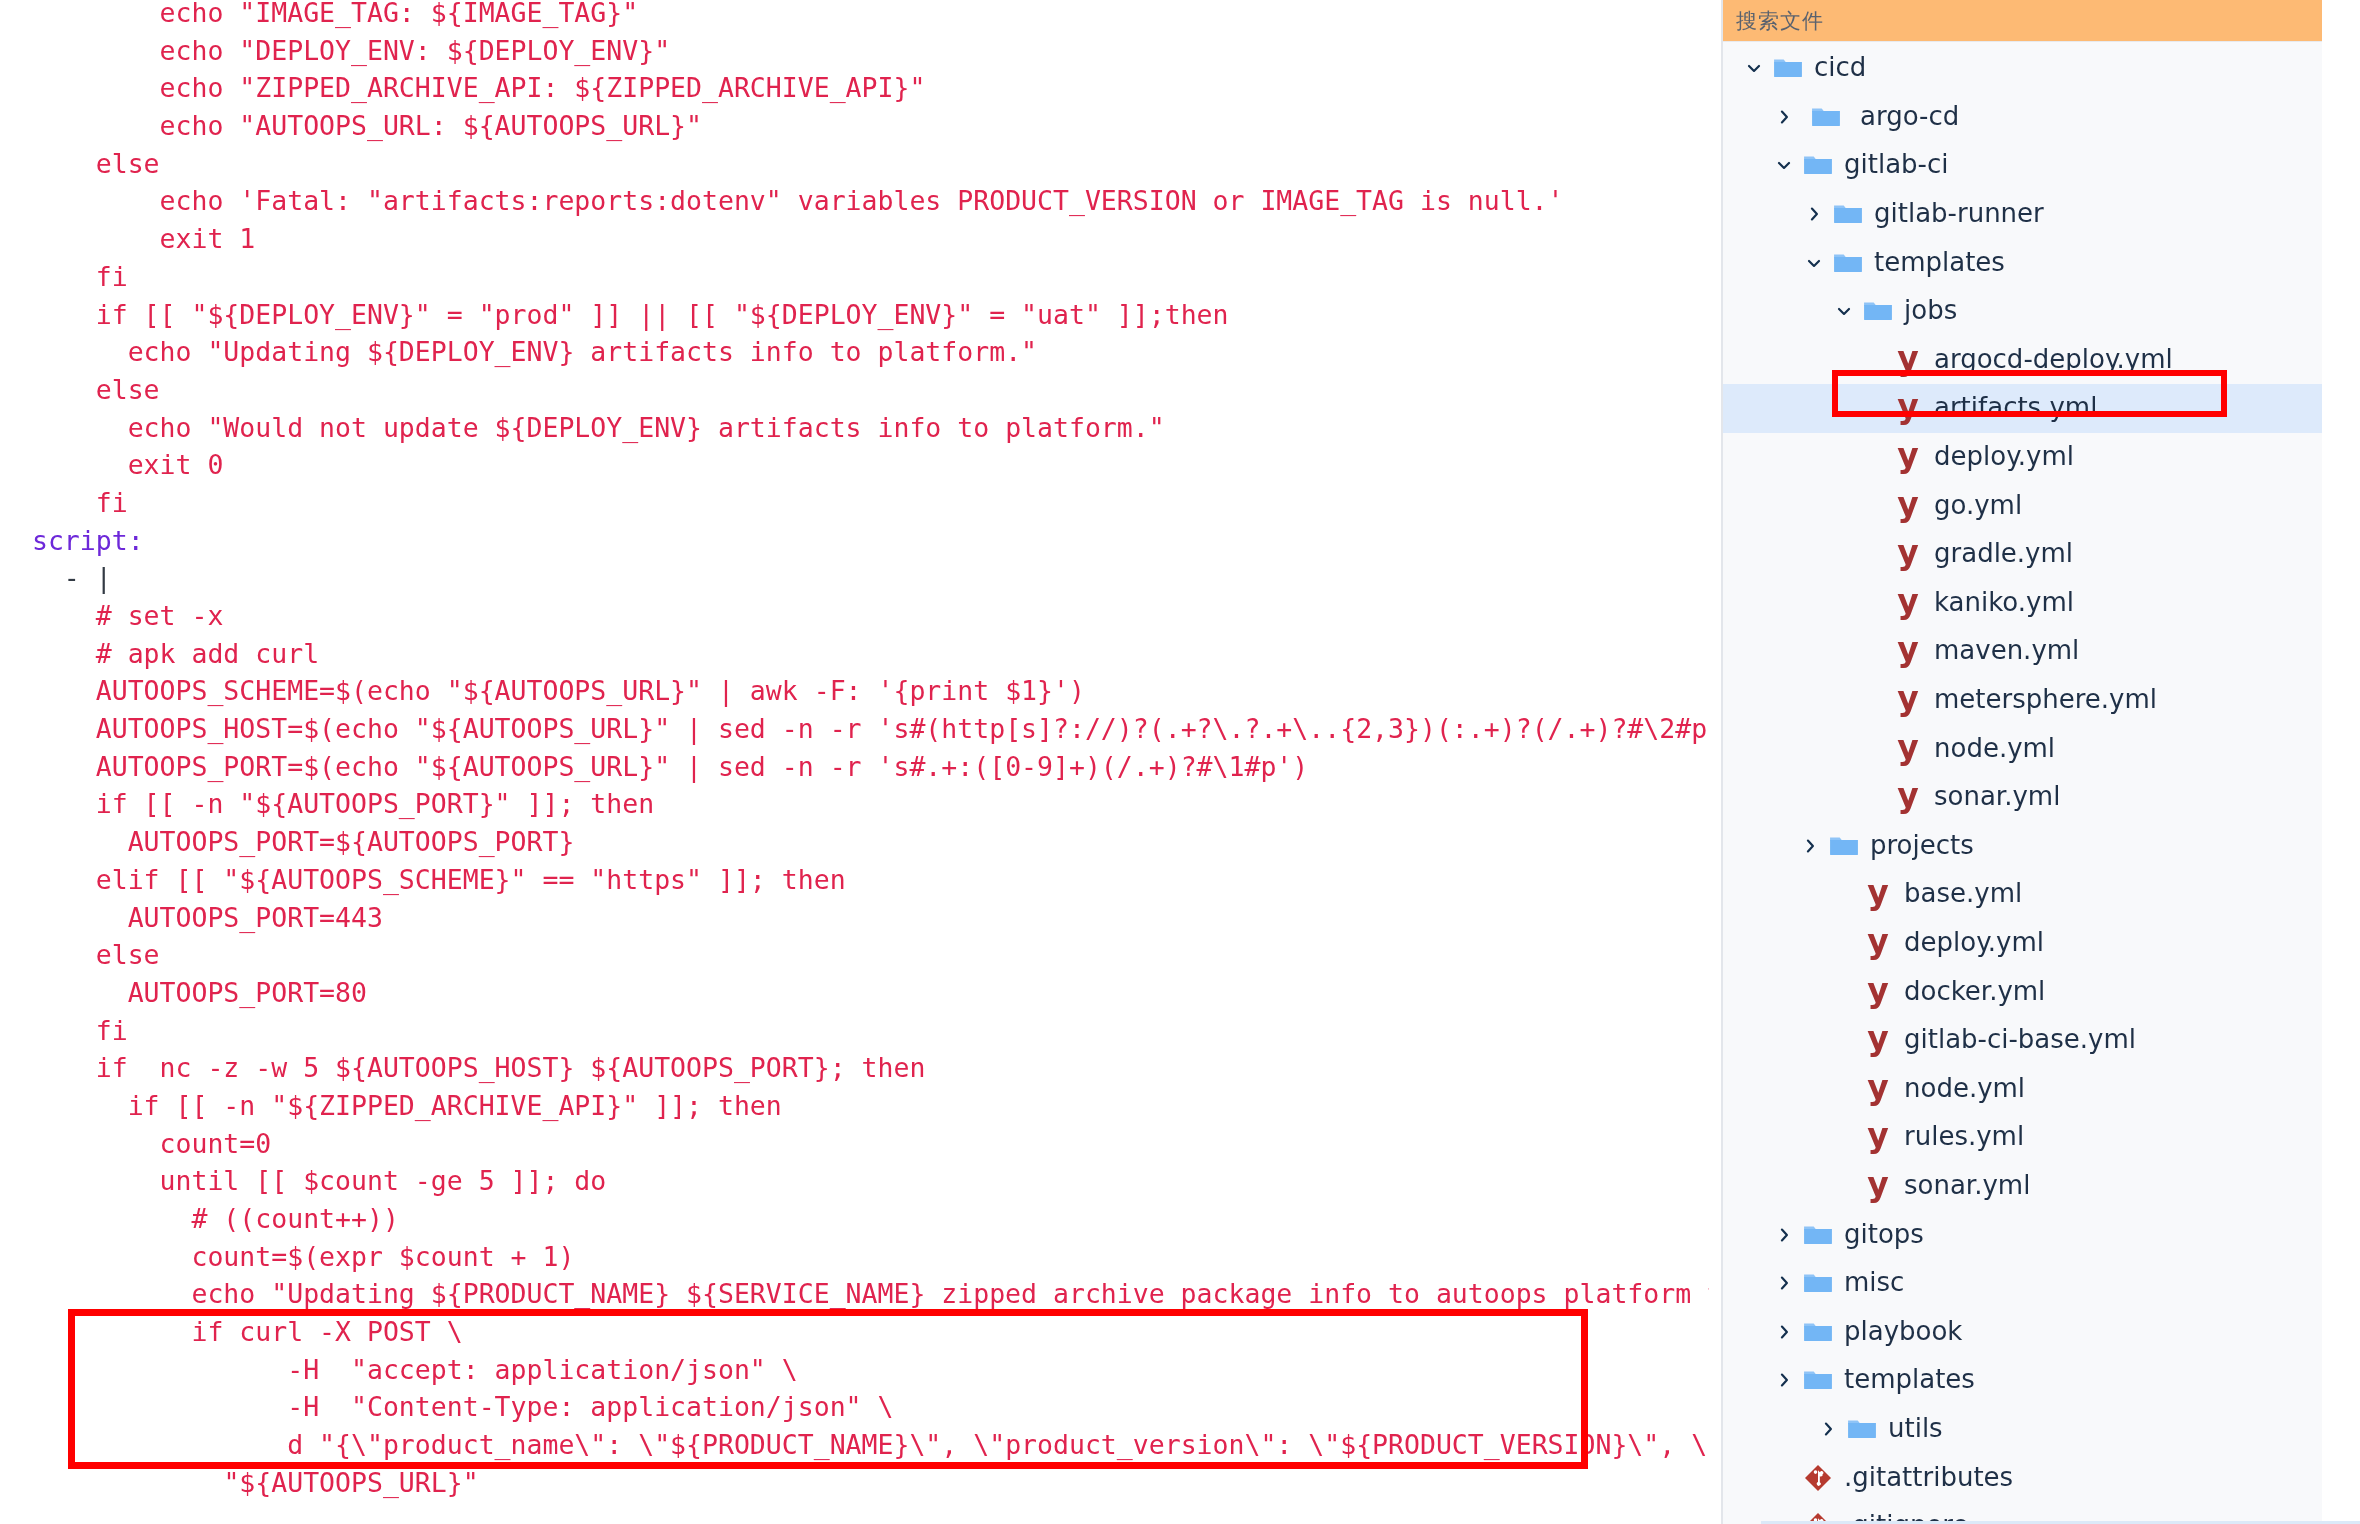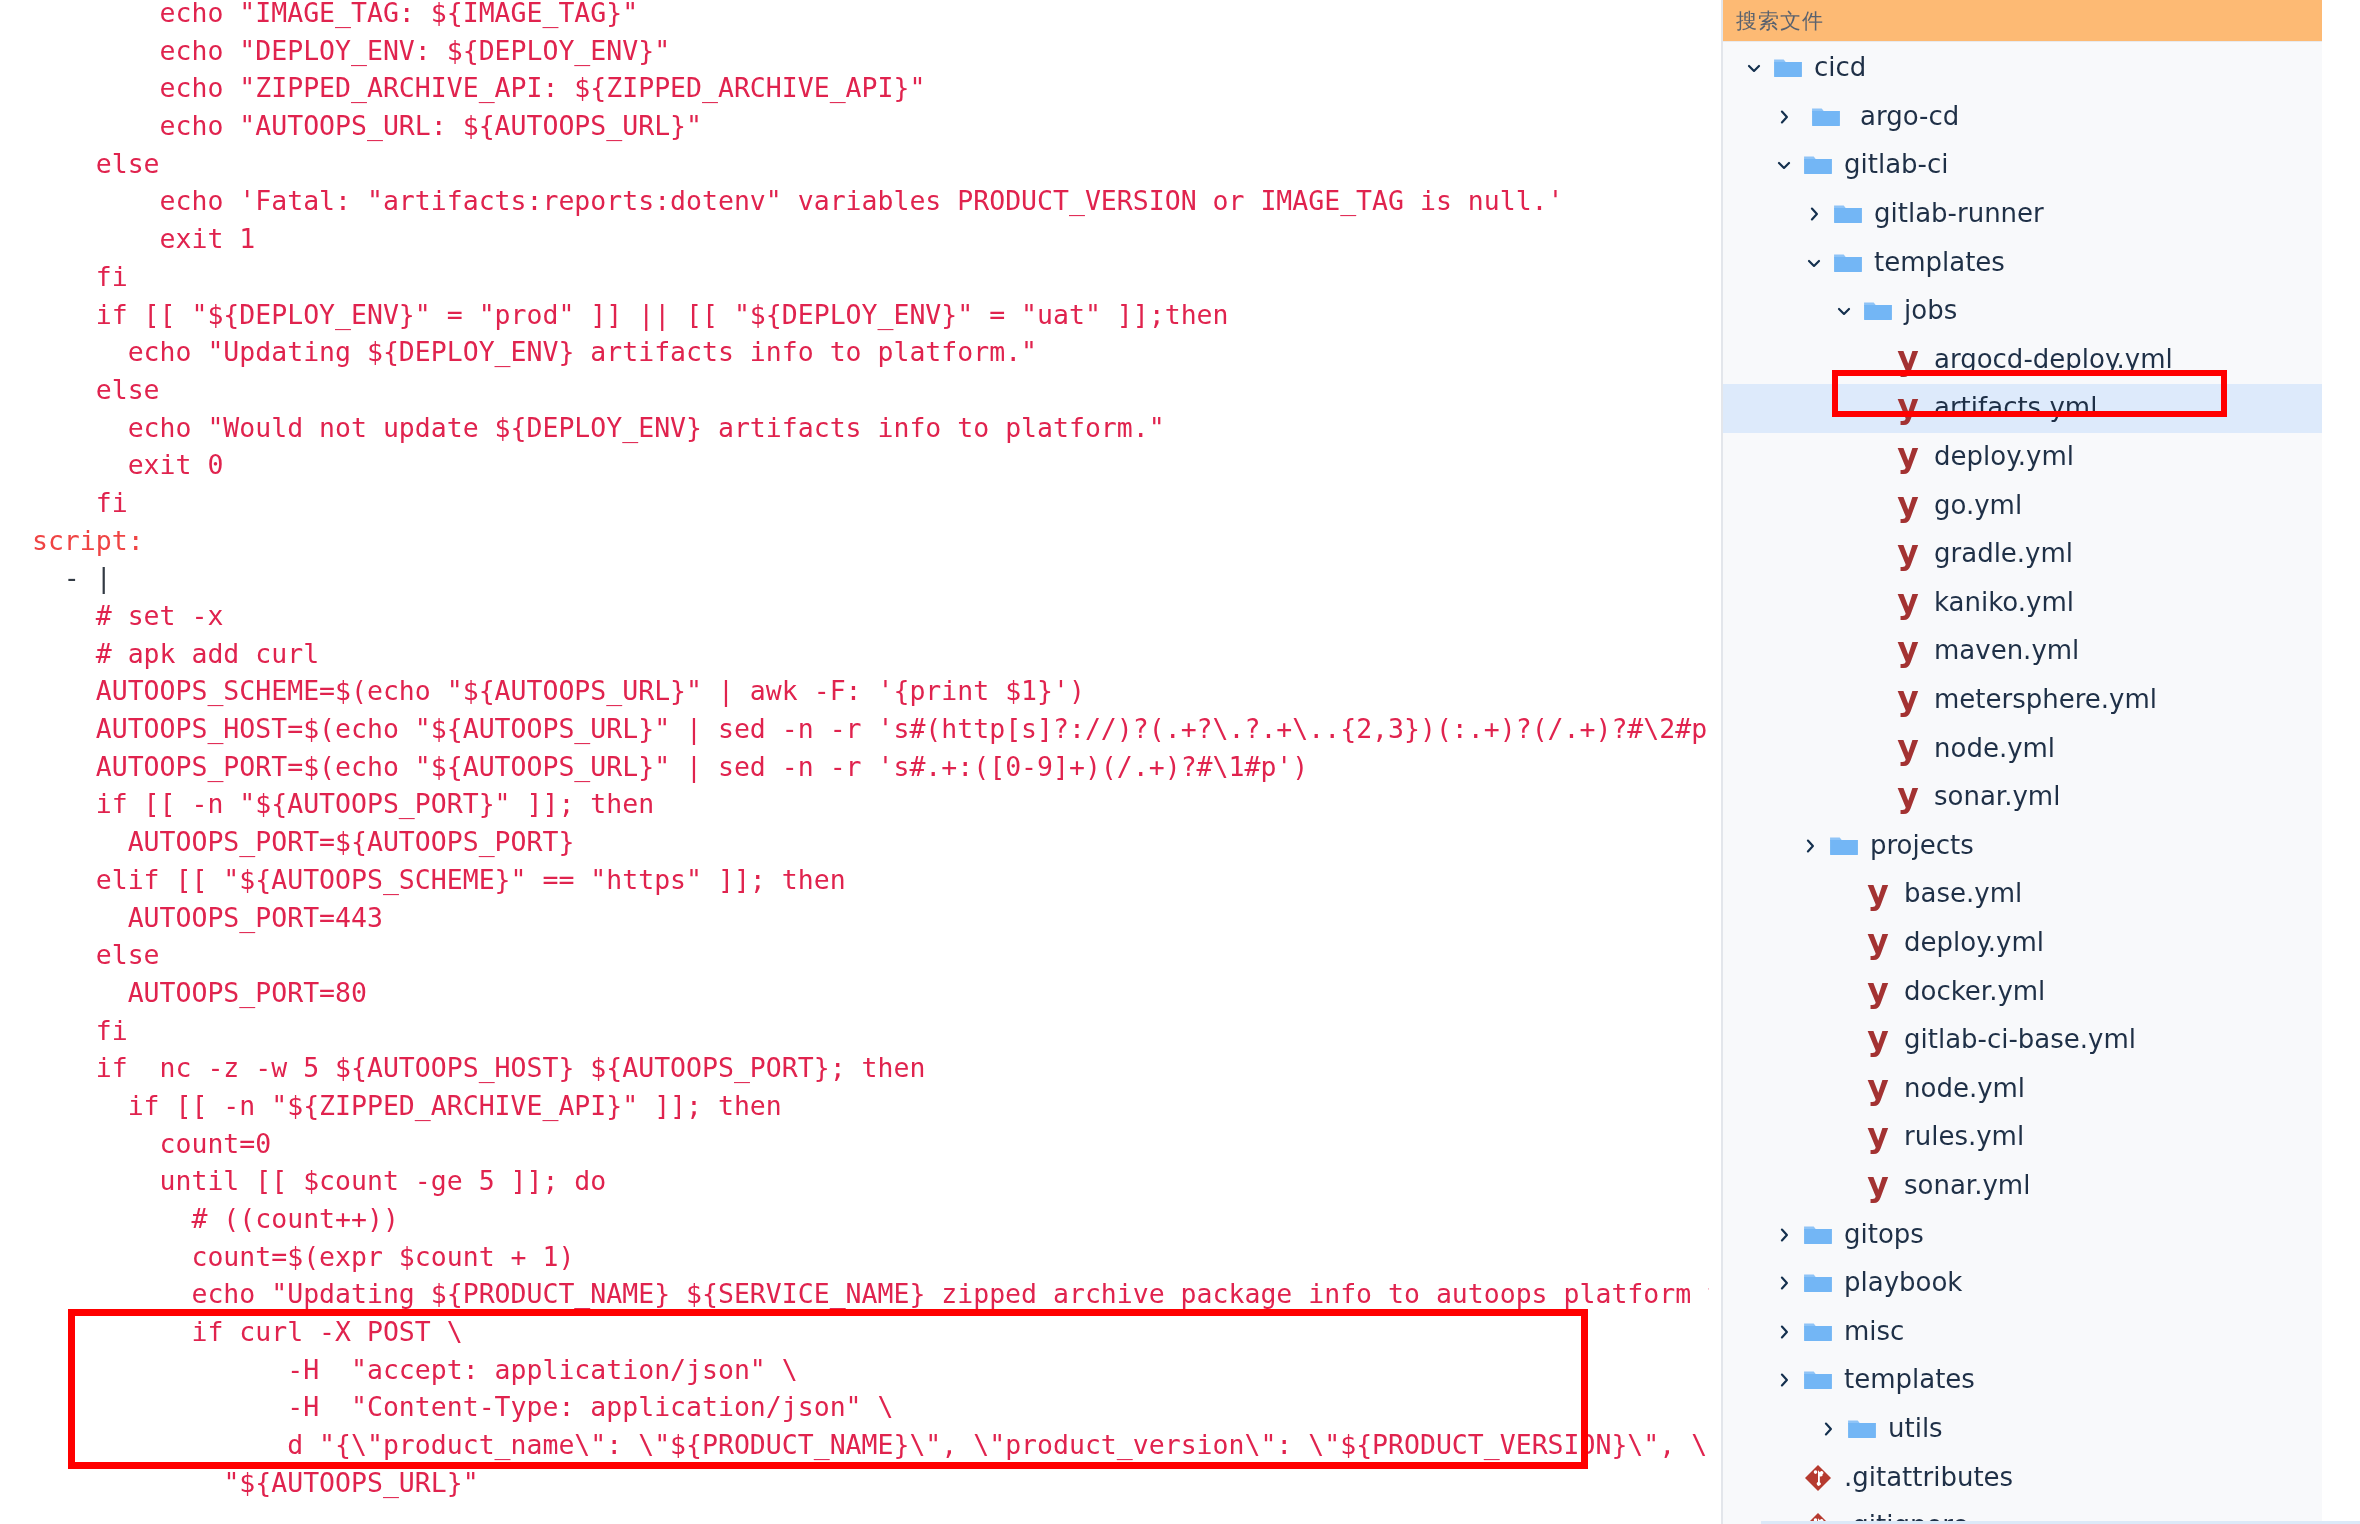--- a/index.html
+++ b/index.html
@@ -28,21 +28,21 @@
     position: absolute;
     left: 0; top: -6px;
     white-space: pre;
     font-family: "DejaVu Sans Mono", "Liberation Mono", monospace;
     font-size: 26.5px;
     line-height: 37.7px;
     letter-spacing: 0px;
     color: #e0234e;
   }
   .cl { display: block; height: 37.7px; white-space: pre; }
-  .k-key  { color: #ef4444; }        
+  .k-key  { color: #6d28d9; }        
   .k-punc { color: #333a44; }        
   .k-code { color: #e0234e; }
 
   
   #code-divider {
     position: absolute; top: 0; right: 0;
     width: 1px; height: 1524px;
     background: #e3e6eb;
   }
   #code-gutter-right {
@@ -378,35 +378,35 @@
             <svg viewBox="0 0 24 24" width="20" height="20">
               <path fill="none" stroke="#14304e" stroke-width="2.6" stroke-linecap="round" stroke-linejoin="round" d="M9.5 5.5 L15.5 12 L9.5 18.5"></path>
             </svg>
           </span>
           <span class="ico">
             <svg viewBox="0 0 28 24" width="30" height="26">
               <path fill="#8fc4f7" d="M1 4 h9 l2.4 3 H1 Z"></path>
               <path fill="#73b6f5" d="M1 6.4 h26 a0 0 0 0 1 0 0 v13.2 a0.8 0.8 0 0 1 -0.8 0.8 H1.8 a0.8 0.8 0 0 1 -0.8 -0.8 Z"></path>
             </svg>
           </span>
+          <span class="lbl">misc</span>
+        </div>
+        <div class="row" style="padding-left: 48px;">
+          <span class="chev">
+            <svg viewBox="0 0 24 24" width="20" height="20">
+              <path fill="none" stroke="#14304e" stroke-width="2.6" stroke-linecap="round" stroke-linejoin="round" d="M9.5 5.5 L15.5 12 L9.5 18.5"></path>
+            </svg>
+          </span>
+          <span class="ico">
+            <svg viewBox="0 0 28 24" width="30" height="26">
+              <path fill="#8fc4f7" d="M1 4 h9 l2.4 3 H1 Z"></path>
+              <path fill="#73b6f5" d="M1 6.4 h26 a0 0 0 0 1 0 0 v13.2 a0.8 0.8 0 0 1 -0.8 0.8 H1.8 a0.8 0.8 0 0 1 -0.8 -0.8 Z"></path>
+            </svg>
+          </span>
           <span class="lbl">playbook</span>
-        </div>
-        <div class="row" style="padding-left: 48px;">
-          <span class="chev">
-            <svg viewBox="0 0 24 24" width="20" height="20">
-              <path fill="none" stroke="#14304e" stroke-width="2.6" stroke-linecap="round" stroke-linejoin="round" d="M9.5 5.5 L15.5 12 L9.5 18.5"></path>
-            </svg>
-          </span>
-          <span class="ico">
-            <svg viewBox="0 0 28 24" width="30" height="26">
-              <path fill="#8fc4f7" d="M1 4 h9 l2.4 3 H1 Z"></path>
-              <path fill="#73b6f5" d="M1 6.4 h26 a0 0 0 0 1 0 0 v13.2 a0.8 0.8 0 0 1 -0.8 0.8 H1.8 a0.8 0.8 0 0 1 -0.8 -0.8 Z"></path>
-            </svg>
-          </span>
-          <span class="lbl">misc</span>
         </div>
         <div class="row" style="padding-left: 48px;">
           <span class="chev">
             <svg viewBox="0 0 24 24" width="20" height="20">
               <path fill="none" stroke="#14304e" stroke-width="2.6" stroke-linecap="round" stroke-linejoin="round" d="M9.5 5.5 L15.5 12 L9.5 18.5"></path>
             </svg>
           </span>
           <span class="ico">
             <svg viewBox="0 0 28 24" width="30" height="26">
               <path fill="#8fc4f7" d="M1 4 h9 l2.4 3 H1 Z"></path>

